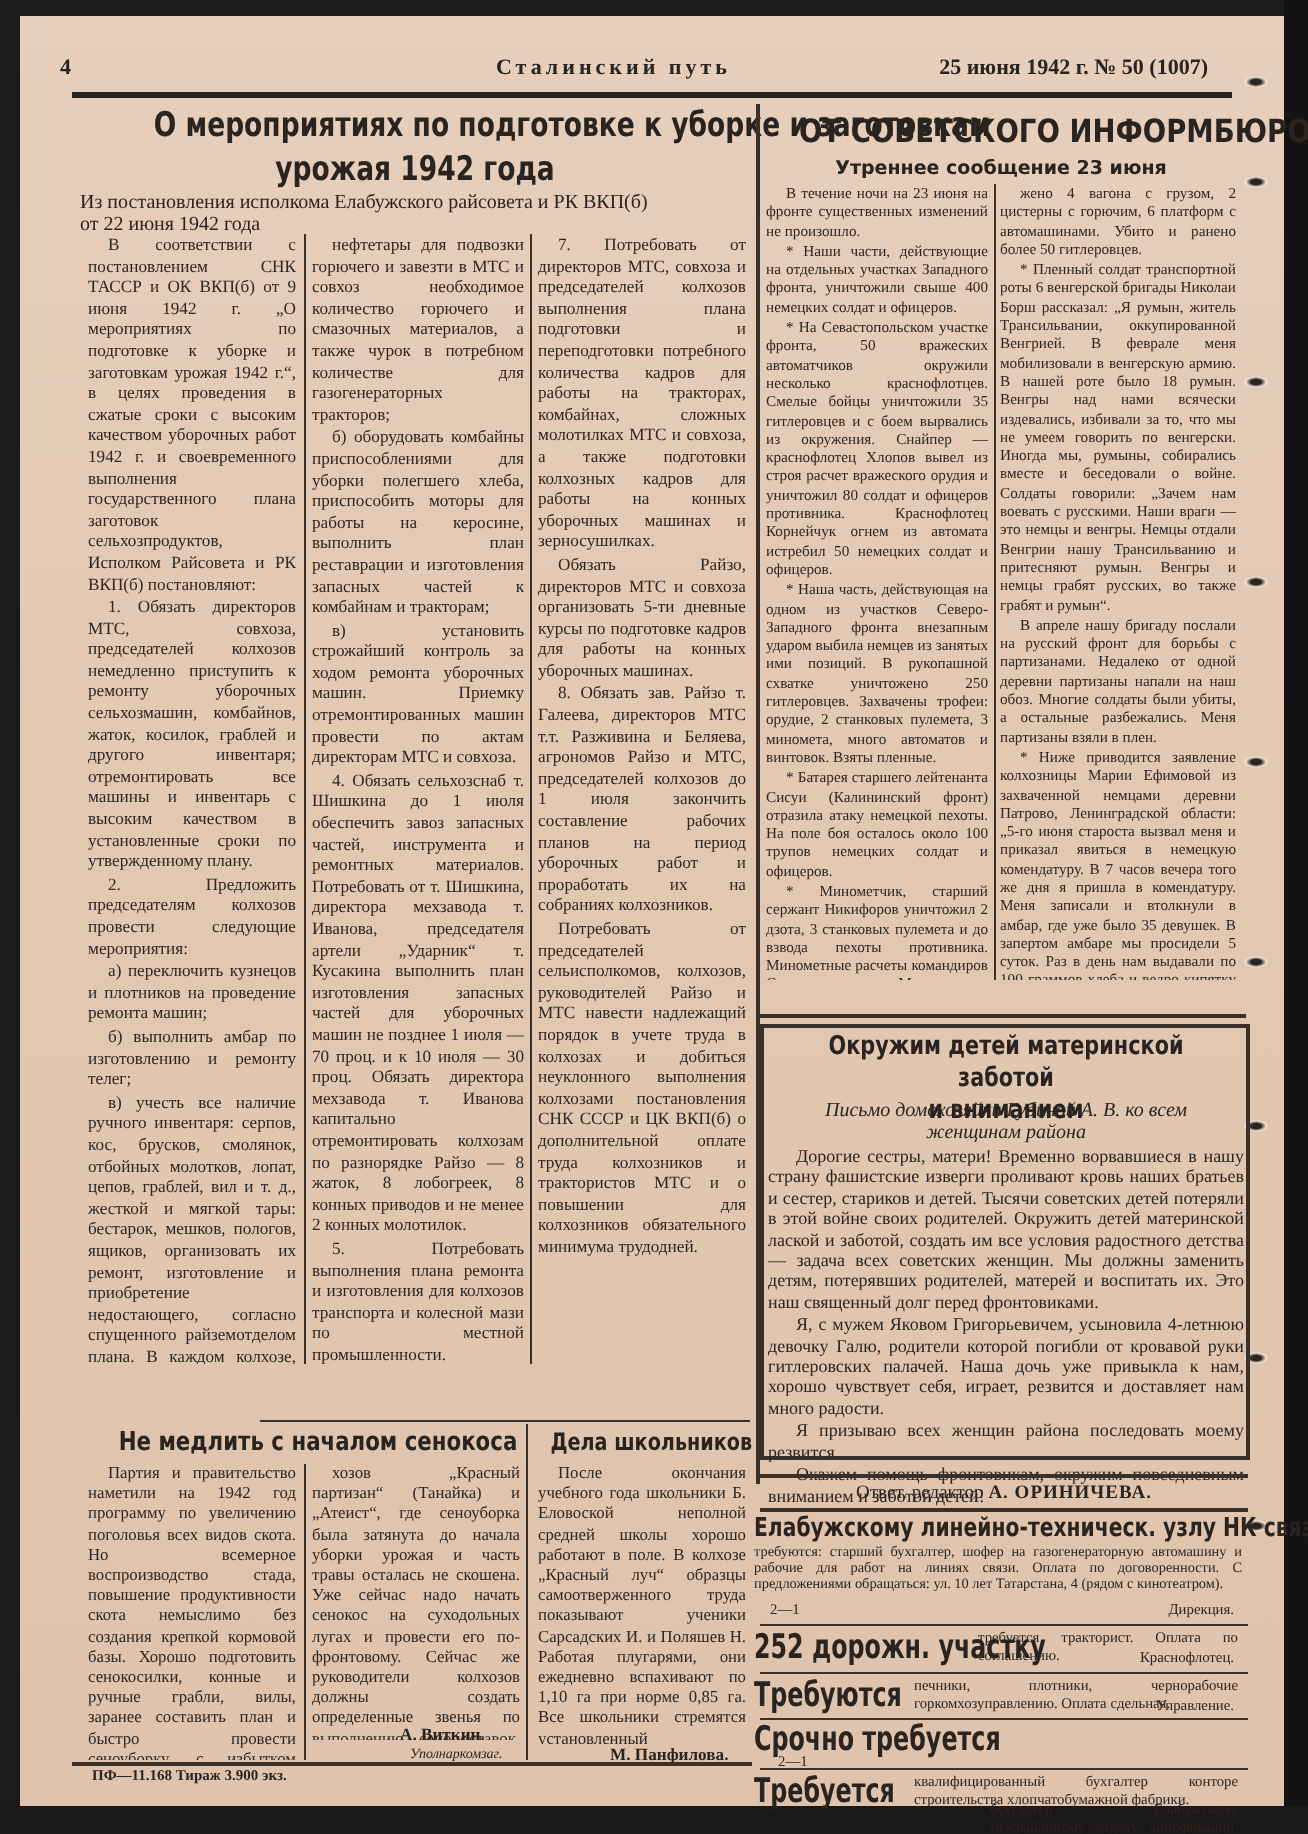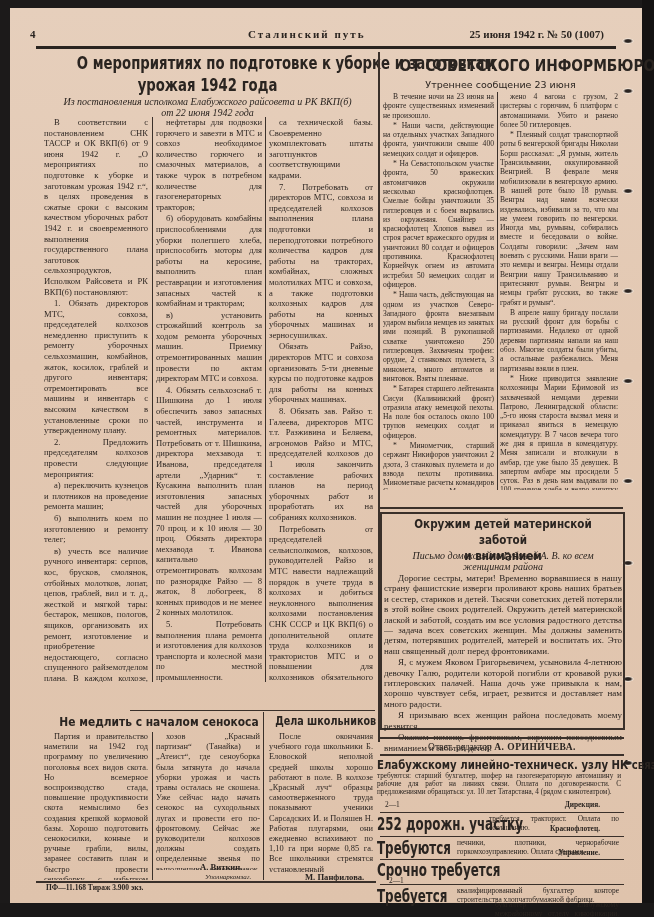--- a/index.html
+++ b/index.html
@@ -15,53 +15,53 @@
 
   .masthead { position: absolute; left: 26px; top: 28px; width: 596px; height: 18px; font-size: 11px; }
   .masthead .page-no { position: absolute; left: 4px; top: 0; font-weight: bold; }
   .masthead .paper-name { position: absolute; left: 222px; top: 0; letter-spacing: 2px; font-weight: bold; font-size: 11px; }
   .masthead .issue { position: absolute; right: 18px; top: 0; font-weight: bold; font-size: 11px; }
   .rule-thick { position: absolute; left: 36px; top: 46px; width: 580px; height: 3px; background: #2a2420; }
 
   .headline-main { position: absolute; left: 40px; top: 52px; width: 335px; text-align: center;
     font-family: "DejaVu Sans", sans-serif; font-weight: bold; font-size: 17px; line-height: 22px;
     transform: scaleX(0.78); transform-origin: center top; white-space: nowrap; }
-  .subhead-main { position: absolute; left: 40px; top: 96px; width: 335px; text-align: center;
-    font-style: italic; font-size: 10px; line-height: 11px; }
+  .subhead-main { position: absolute; left: 40px; top: 96px; width: 335px; 
+    font-size: 10px; line-height: 11px; }
 
   .vline { position: absolute; width: 1px; background: #3a302a; }
   .hline { position: absolute; height: 1px; background: #3a302a; }
 
   .col { position: absolute; font-size: 8.6px; line-height: 10.6px; text-align: justify; overflow: hidden; color: #2d2622; }
   .col p { text-indent: 10px; margin-bottom: 1px; }
 
   .sib-head { position: absolute; left: 383px; top: 56px; width: 235px; text-align: center;
     font-family: "DejaVu Sans", sans-serif; font-weight: bold; font-size: 16px; transform: scaleX(0.86); transform-origin: center top; white-space: nowrap; }
   .sib-sub { position: absolute; left: 383px; top: 79px; width: 235px; text-align: center;
-    font-family: "DejaVu Sans", sans-serif; font-weight: normal; font-size: 9.5px; }
+    font-family: "DejaVu Sans", sans-serif; font-weight: bold; font-size: 9.5px; }
   .sib-col { font-size: 7.6px; line-height: 9.3px; }
 
   .box { position: absolute; border: 2px solid #3a302a; }
   .box-title { position: absolute; left: 383px; top: 516px; width: 240px; text-align: center;
     font-family: "DejaVu Sans", sans-serif; font-weight: bold; font-size: 13px; line-height: 16px; transform: scaleX(0.8); transform-origin: center top; }
   .box-sub { position: absolute; left: 383px; top: 550px; width: 240px; text-align: center; font-style: italic; font-size: 10px; line-height: 11px; }
   .box-body { position: absolute; left: 384px; top: 573px; width: 238px; font-size: 9px; line-height: 10.4px; text-align: justify; }
   .box-body p { text-indent: 14px; margin-bottom: 1px; }
 
   .sec-head { position: absolute; text-align: center; font-family: "DejaVu Sans", sans-serif; font-weight: bold; white-space: nowrap; transform-origin: center top; }
 
   .editor { position: absolute; left: 382px; top: 742px; width: 240px; text-align: center; font-size: 9.5px; }
   .editor b { letter-spacing: 0.5px; }
 
   .ad { position: absolute; left: 377px; width: 244px; font-size: 7.4px; line-height: 8.6px; }
   .ad-title { font-family: "DejaVu Sans", sans-serif; font-weight: bold; font-size: 13px; line-height: 15px; display: inline-block; transform: scaleX(0.78); transform-origin: left top; white-space: nowrap; vertical-align: top; }
   .ad-row { position: absolute; left: 377px; width: 244px; }
   .ad-row .big { position: absolute; left: 0; top: 0; font-family: "DejaVu Sans", sans-serif; font-weight: bold; font-size: 17px; line-height: 20px; transform: scaleX(0.7); transform-origin: left top; white-space: nowrap; }
   .ad-row .txt { position: absolute; top: 1px; font-size: 7.4px; line-height: 8.5px; text-align: justify; }
-  .ad-row .sign { position: absolute; right: 21px; font-size: 7.4px; font-weight: bold; }
+  .ad-row .sign { position: absolute; right: 4px; font-size: 7.4px; font-weight: normal; }
   .ad-row .ser { position: absolute; left: 8px; font-size: 7.4px; }
   .imprint { position: absolute; left: 46px; top: 883px; font-size: 7.5px; font-weight: bold; }
   .author { position: absolute; font-weight: bold; font-size: 8.6px; }
   .author-role { position: absolute; font-style: italic; font-size: 7px; }
 </style>
 </head>
 <body>
 
 <div class="sheet"></div>
 <div class="edge-dark"></div>
@@ -90,36 +90,35 @@
 <div class="subhead-main">
   <div>Из постановления исполкома Елабужского райсовета и РК ВКП(б)</div>
   <div>от 22 июня 1942 года</div>
 </div>
 
 <div class="col" style="left:44px; top:117px; width:104px; height:565px;">
   <p>В соответствии с постановлением СНК ТАССР и ОК ВКП(б) от 9 июня 1942 г. „О мероприятиях по подготовке к уборке и заготовкам урожая 1942 г.“, в целях проведения в сжатые сроки с высоким качеством уборочных работ 1942 г. и своевременного выполнения государственного плана заготовок сельхозпродуктов, Исполком Райсовета и РК ВКП(б) постановляют:</p>
   <p>1. Обязать директоров МТС, совхоза, председателей колхозов немедленно приступить к ремонту уборочных сельхозмашин, комбайнов, жаток, косилок, граблей и другого инвентаря; отремонтировать все машины и инвентарь с высоким качеством в установленные сроки по утвержденному плану.</p>
   <p>2. Предложить председателям колхозов провести следующие мероприятия:</p>
   <p>а) переключить кузнецов и плотников на проведение ремонта машин;</p>
-  <p>б) выполнить коем по изготовлению и ремонту телег;</p>
+  <p>б) выполнить амбар по изготовлению и ремонту телег;</p>
   <p>в) учесть все наличие ручного инвентаря: серпов, кос, брусков, смолянок, отбойных молотков, лопат, цепов, граблей, вил и т. д., жесткой и мягкой тары: бестарок, мешков, пологов, ящиков, организовать их ремонт, изготовление и приобретение недостающего, согласно спущенного райземотделом плана. В каждом колхозе, как обязательный минимум, иметь не менее 5 мешков на рабочую лошадь;</p>
 
 </div>
 <div class="vline" style="left:152px; top:117px; height:565px;"></div>
 <div class="col" style="left:156px; top:117px; width:106px; height:565px;">
   <p>нефтетары для подвозки горючего и завезти в МТС и совхоз необходимое количество горючего и смазочных материалов, а также чурок в потребном количестве для газогенераторных тракторов;</p>
   <p>б) оборудовать комбайны приспособлениями для уборки полегшего хлеба, приспособить моторы для работы на керосине, выполнить план реставрации и изготовления запасных частей к комбайнам и тракторам;</p>
   <p>в) установить строжайший контроль за ходом ремонта уборочных машин. Приемку отремонтированных машин провести по актам директорам МТС и совхоза.</p>
   <p>4. Обязать сельхозснаб т. Шишкина до 1 июля обеспечить завоз запасных частей, инструмента и ремонтных материалов. Потребовать от т. Шишкина, директора мехзавода т. Иванова, председателя артели „Ударник“ т. Кусакина выполнить план изготовления запасных частей для уборочных машин не позднее 1 июля — 70 проц. и к 10 июля — 30 проц. Обязать директора мехзавода т. Иванова капитально отремонтировать колхозам по разнорядке Райзо — 8 жаток, 8 лобогреек, 8 конных приводов и не менее 2 конных молотилок.</p>
   <p>5. Потребовать выполнения плана ремонта и изготовления для колхозов транспорта и колесной мази по местной промышленности. Предупредить председателей артелей „Смычка“ и „Кама“, директоров Промкомбината и Лесхоза, что в случае невыработки летнего обоза и колесной мази к уборке, виновные будут привлечены к строжайшей ответственности.</p>
 
 </div>
 <div class="vline" style="left:265px; top:117px; height:565px;"></div>
 <div class="col" style="left:269px; top:117px; width:104px; height:565px;">
-  <p>са технической базы. Своевременно укомплектовать штаты заготпунктов соответствующими кадрами.</p>
   <p>7. Потребовать от директоров МТС, совхоза и председателей колхозов выполнения плана подготовки и переподготовки потребного количества кадров для работы на тракторах, комбайнах, сложных молотилках МТС и совхоза, а также подготовки колхозных кадров для работы на конных уборочных машинах и зерносушилках.</p>
   <p>Обязать Райзо, директоров МТС и совхоза организовать 5-ти дневные курсы по подготовке кадров для работы на конных уборочных машинах.</p>
   <p>8. Обязать зав. Райзо т. Галеева, директоров МТС т.т. Разживина и Беляева, агрономов Райзо и МТС, председателей колхозов до 1 июля закончить составление рабочих планов на период уборочных работ и проработать их на собраниях колхозников.</p>
   <p>Потребовать от председателей сельисполкомов, колхозов, руководителей Райзо и МТС навести надлежащий порядок в учете труда в колхозах и добиться неуклонного выполнения колхозами постановления СНК СССР и ЦК ВКП(б) о дополнительной оплате труда колхозников и трактористов МТС и о повышении для колхозников обязательного минимума трудодней.</p>
 
 </div>
 <div class="vline" style="left:378px; top:52px; height:690px; width:1.5px;"></div>
 
 <div class="sib-head">ОТ СОВЕТСКОГО ИНФОРМБЮРО</div>
 <div class="sib-sub">Утреннее сообщение 23 июня</div>

